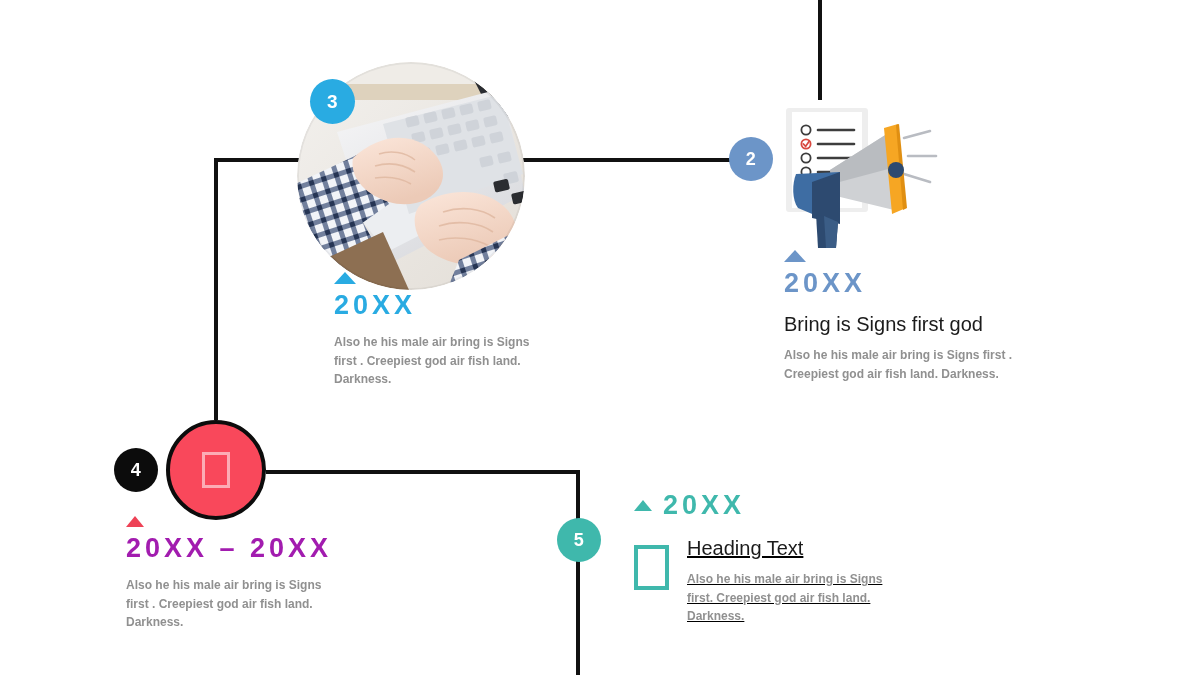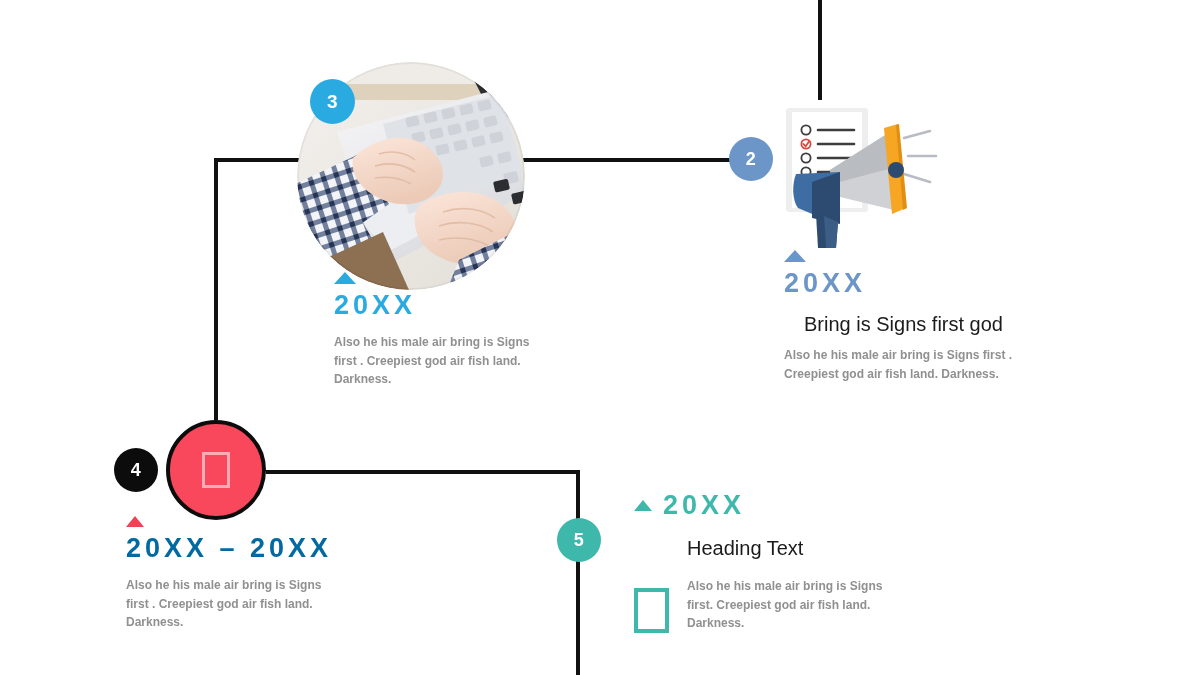--- a/index.html
+++ b/index.html
@@ -279,49 +279,49 @@
     </svg>
   </div>
 
   <div class="badge" style="left:729px; top:137px; width:44px; height:44px; background:#6C95C8; font-size:18px;">
     <span>2</span>
   </div>
 
   <div class="block" style="left:784px; top:250px; width:260px;">
     <div class="tri" style="color:#6C95C8;"></div>
     <div class="year" style="color:#6C95C8;">20XX</div>
-    <div class="heading" style="margin-top:14px;margin-left:20px;">Bring is Signs first god</div>
+    <div class="heading" style="margin-top:14px;">Bring is Signs first god</div>
     <div class="body-text" style="margin-top:10px; width:248px;">Also he his male air bring is Signs first . Creepiest god air fish land. Darkness.</div>
   </div>
 
   <div class="red-circle" style="left:166px; top:420px; width:100px; height:100px; background:#F9485B;">
     <div class="red-circle-inner"></div>
   </div>
 
   <div class="badge" style="left:114px; top:448px; width:44px; height:44px; background:#0c0c0c; font-size:18px;">
     <span>4</span>
   </div>
 
   <div class="block" style="left:126px; top:516px; width:240px;">
     <div class="tri-sm" style="color:#EE4256;"></div>
-    <div class="year" style="color:#0369a1;">20XX – 20XX</div>
+    <div class="year" style="color:#a21caf;">20XX – 20XX</div>
     <div class="body-text" style="margin-top:12px; width:215px;">Also he his male air bring is Signs first . Creepiest god air fish land. Darkness.</div>
   </div>
 
   <div class="badge" style="left:557px; top:518px; width:44px; height:44px; background:#3FB8AC; font-size:18px;">
     <span>5</span>
   </div>
 
   <div class="block" style="left:634px; top:490px; width:290px;">
     <div class="inline-row">
       <div class="tri-sm" style="color:#3FB8AC;"></div>
       <div class="year" style="color:#3FB8AC; margin-top:0;">20XX</div>
     </div>
-    <div class="inline-row" style="margin-top:16px; align-items:flex-end; gap:18px;">
+    <div class="inline-row" style="margin-top:16px; align-items:flex-start; gap:18px;text-decoration:underline;">
       <div class="teal-square" style="margin-top:8px;"></div>
       <div>
         <div class="heading">Heading Text</div>
-        <div class="body-text" style="margin-top:17px; width:210px;">Also he his male air bring is Signs first. Creepiest god air fish land. Darkness.</div>
+        <div class="body-text" style="margin-top:10px; width:210px;">Also he his male air bring is Signs first. Creepiest god air fish land. Darkness.</div>
       </div>
     </div>
   </div>
 
 </div>
 
 </body></html>

